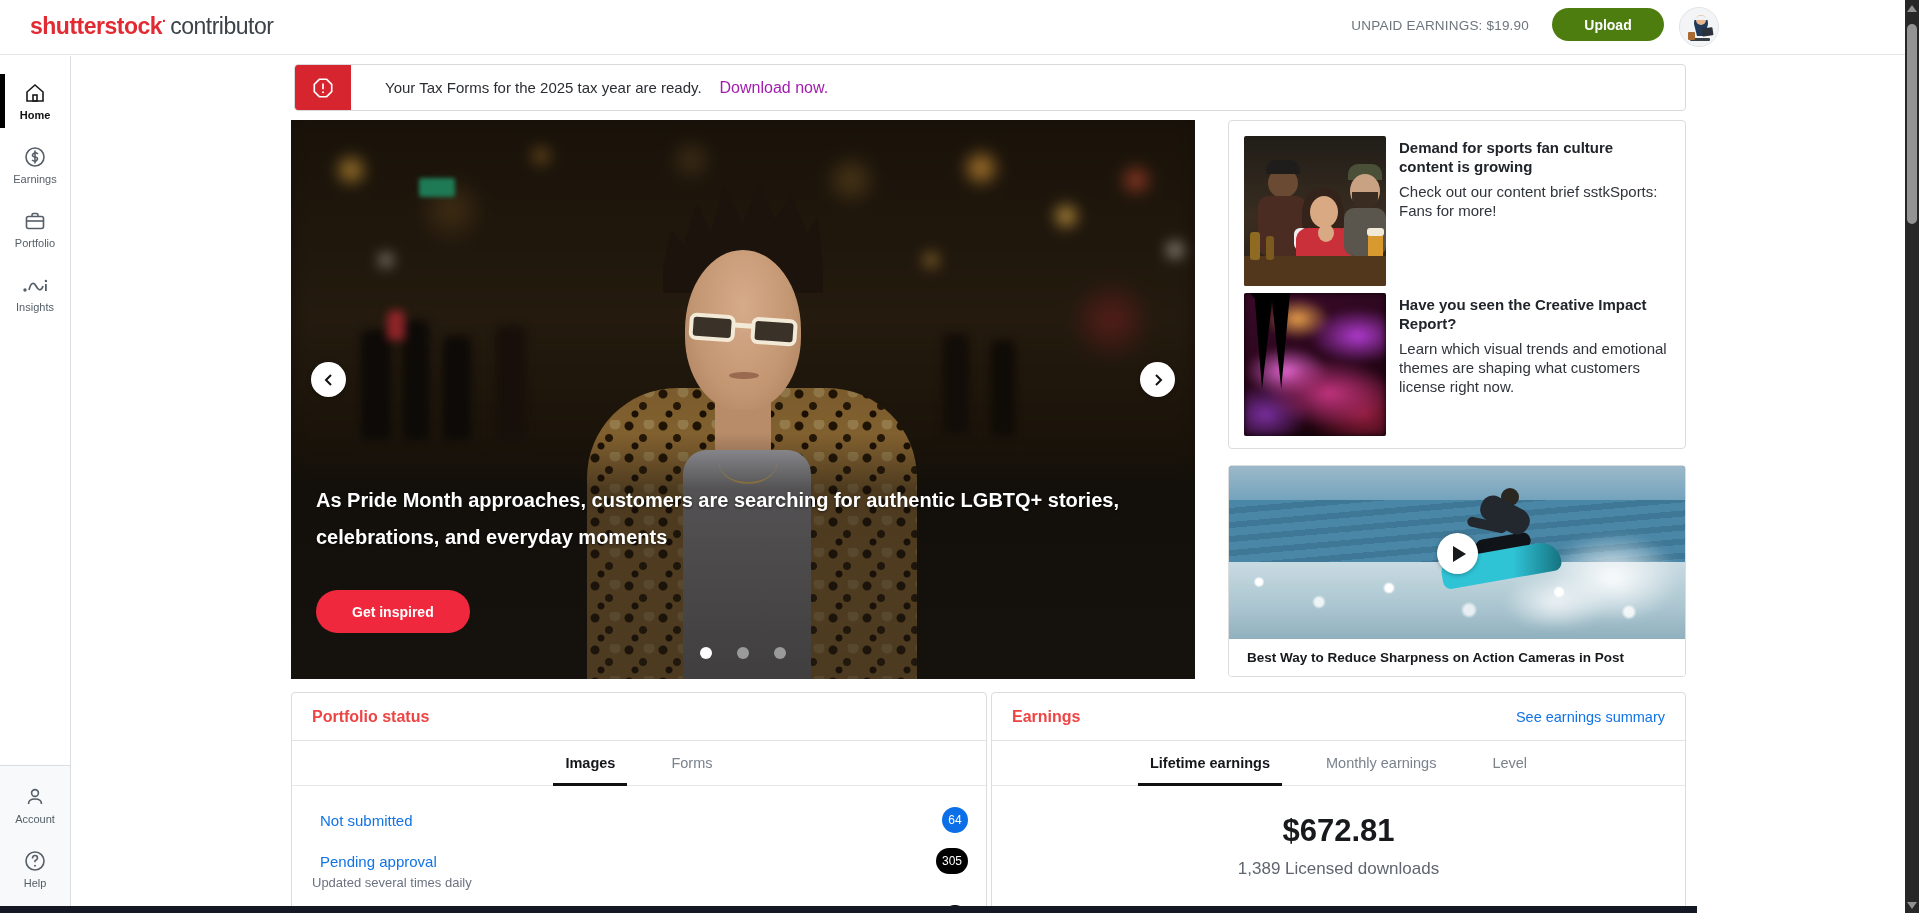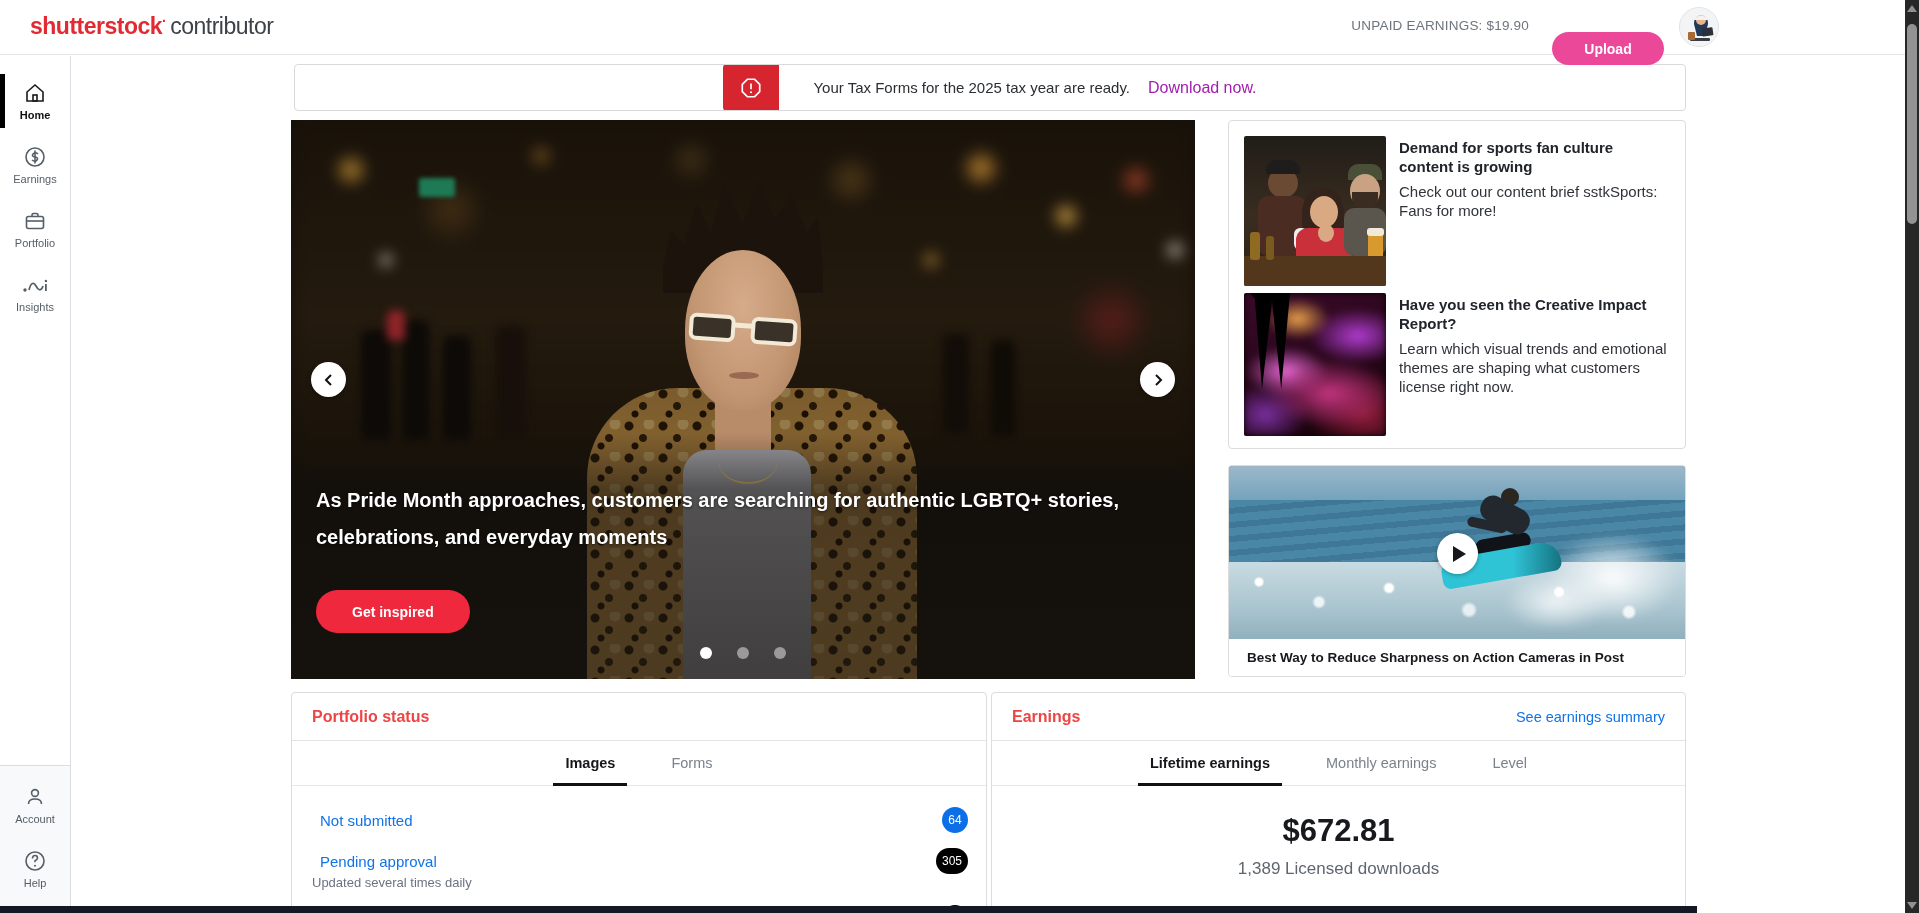--- a/index.html
+++ b/index.html
@@ -8,23 +8,23 @@
   #app { position:relative; width:1919px; height:913px; background:#fff; }
 
   
   .topbar { position:absolute; left:0; top:0; width:1919px; height:55px; background:#fff;
     border-bottom:1px solid #e7e7e7; z-index:30; }
   .logo { position:absolute; left:30px; top:13px; font-size:23px; letter-spacing:-0.5px; }
   .logo .brand { color:#e22a33; font-weight:bold; }
   .logo .tick { color:#e22a33; font-weight:bold; font-size:14px; vertical-align:top; }
   .logo .product { color:#3c4248; font-weight:400; margin-left:4px; }
   .unpaid { position:absolute; right:390px; top:18px; font-size:13.5px; color:#6e757d; letter-spacing:.2px; }
-  .upload-btn { position:absolute; right:255px; top:8px; width:112px; height:33px; background:#ec4899;
+  .upload-btn { position:absolute; right:255px; top:8px; width:112px; height:33px; background:#4d7c0f;
     border:none; border-radius:17px; color:#fff; font-weight:bold; font-size:14px; cursor:pointer;
-    font-family:inherit;margin-top:24px; }
+    font-family:inherit; }
   .avatar { position:absolute; right:200px; top:7px; width:40px; height:40px; border-radius:50%;
     background:#f4f6f8; border:1px solid #e2e2e2; overflow:hidden; }
 
   
   .scrollbar { position:absolute; right:0; top:0; width:14px; height:913px; background:#272727; z-index:50; }
   .sb-arrow { position:absolute; left:0; width:14px; height:16px; display:flex; align-items:center; justify-content:center; }
   .sb-arrow svg { display:block; }
   .sb-thumb { position:absolute; left:2px; top:24px; width:10px; height:200px; background:#939393; border-radius:5px; }
 
   
@@ -35,21 +35,21 @@
   .nav-item .nav-label { font-size:11px; }
   .nav-item.active { color:#111; }
   .nav-item.active .nav-label { font-weight:bold; color:#111; }
   .nav-item.active::before { content:""; position:absolute; left:0; top:4px; bottom:4px; width:5px; background:#000; }
   .nav-top { padding-top:14px; display:flex; flex-direction:column; gap:2px; }
   .nav-bottom { position:absolute; left:0; bottom:7px; width:70px; background:#f8f9fa;
     border-top:1px solid #d9dde1; padding:8px 0 6px 0; display:flex; flex-direction:column; gap:2px; }
 
   
   .alert { position:absolute; left:294px; top:64px; width:1392px; height:47px; background:#fff;
-    border:1px solid #d9d9d9; border-radius:4px; display:flex; align-items:center; overflow:hidden;justify-content:center; }
+    border:1px solid #d9d9d9; border-radius:4px; display:flex; align-items:center; overflow:hidden; }
   .alert-iconbox { width:56px; height:47px; background:#d7252f; display:flex; align-items:center;
     justify-content:center; flex:0 0 auto; border-radius:4px 0 0 4px; }
   .alert-text { margin-left:34px; font-size:15px; color:#2b2e33; }
   .alert-link { color:#a21caf; text-decoration:none; margin-left:18px; cursor:pointer; }
 
   
   .carousel { position:absolute; left:291px; top:120px; width:904px; height:559px; overflow:hidden;
     background:#14100a; }
   .c-bokeh { position:absolute; inset:0 0 auto 0; height:360px; filter:blur(7px); background:
     radial-gradient(circle 26px at 60px 50px, rgba(222,165,60,.8), transparent 70%),

